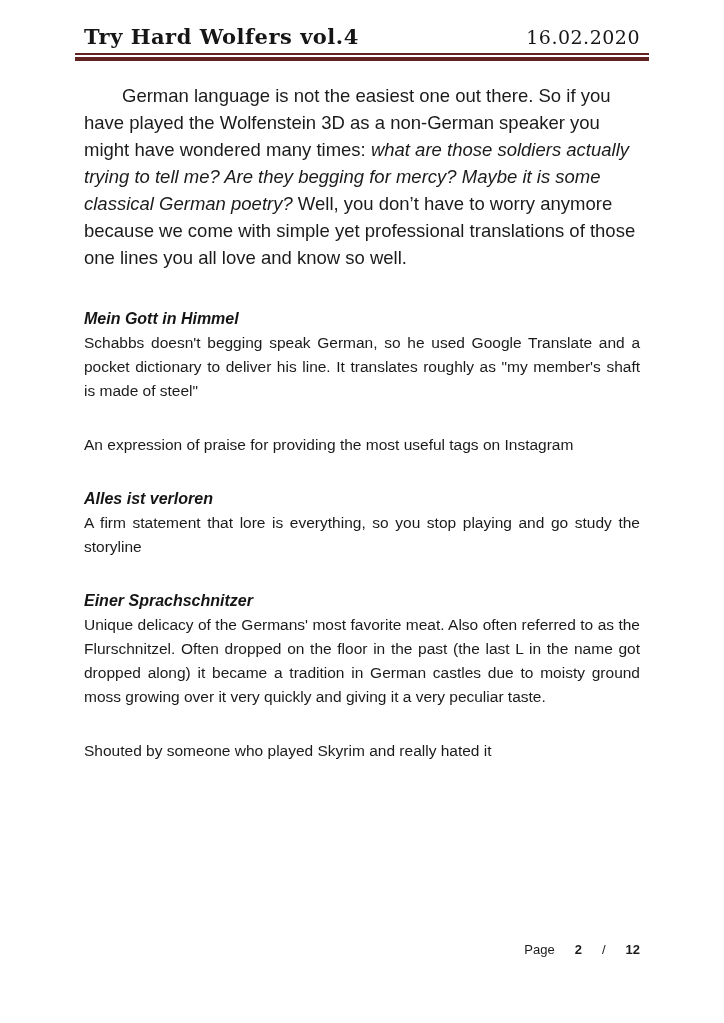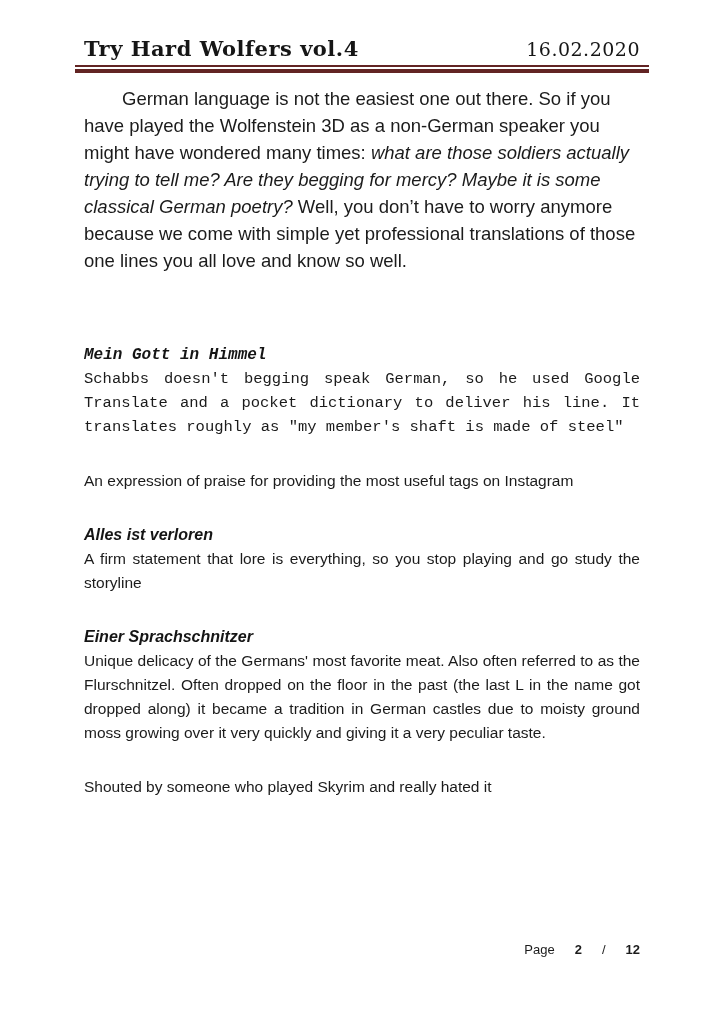--- a/index.html
+++ b/index.html
@@ -17,21 +17,21 @@
     position: absolute;
     left: 84px;
     top: 0;
     width: 556px;
   }
   
   .doc-header {
     display: flex;
     justify-content: space-between;
     align-items: baseline;
-    padding-top: 36px;
+    padding-top: 24px;
   }
   .doc-title {
     font-family: "DejaVu Serif", serif;
     font-weight: bold;
     font-size: 21px;
     letter-spacing: 0.5px;
     color: #161616;
   }
   .doc-date {
     font-family: "DejaVu Serif", serif;
@@ -40,31 +40,31 @@
     color: #161616;
   }
   .header-rule {
     margin: 4px -9px 0 -9px; 
   }
   .header-rule .thin  { height: 2px; }
   .header-rule .gap   { height: 2px; background: #ffffff; }
   .header-rule .thick { height: 4px; }
   
   .intro {
-    margin-top: 12px;
+    margin-top: 21px;
     font-size: 18.5px;
     line-height: 27px;
     text-align: left;
     text-indent: 38px;
     color: #1b1b1b;
   }
   .intro .italic { font-style: italic; }
   
   .entry { margin-top: 30px; }
-  .entry.first { margin-top: 69px; font-family: Liberation Mono, monospace; }
+  .entry.first { margin-top: 36px; }
   .entry-term {
     font-weight: bold;
     font-style: italic;
     font-size: 16px;
     line-height: 24px;
     color: #151515;
   }
   .entry-def {
     font-size: 15.5px;
     line-height: 24px;

